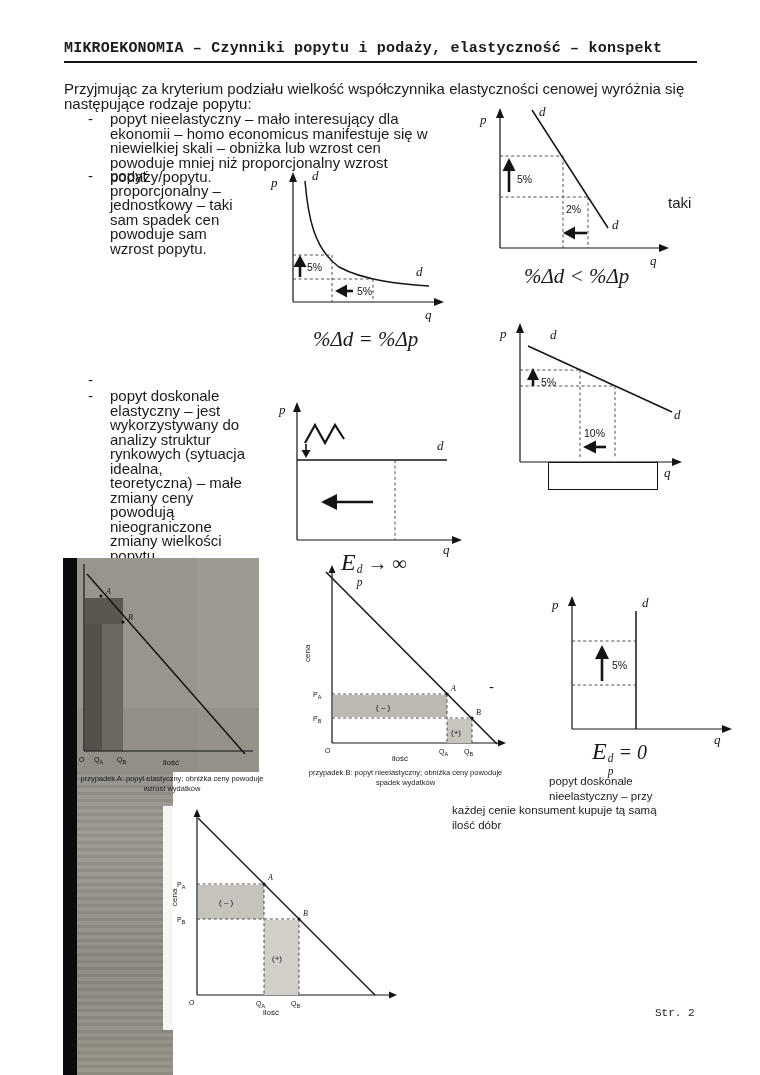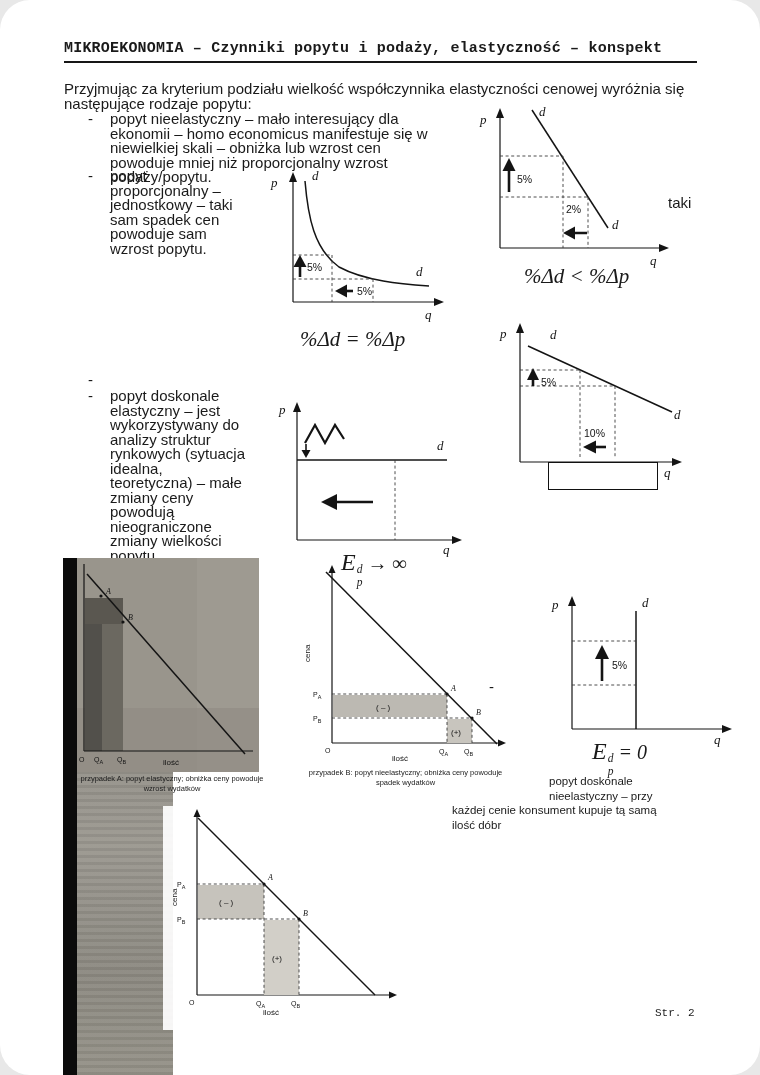--- a/index.html
+++ b/index.html
@@ -1,17 +1,17 @@
 <!DOCTYPE html>
 <html><head>
 <meta charset="utf-8">
 <style>
   html,body{margin:0;padding:0;background:#e8e8e8;}
   .page{position:relative;width:760px;height:1075px;background:#ffffff;overflow:hidden;
-        font-family:"Liberation Sans",sans-serif;color:#1a1a1a;border-radius:30px;}
+        font-family:"Liberation Sans",sans-serif;color:#1a1a1a;}
   .abs{position:absolute;}
   .header-title{font-family:"Liberation Mono","DejaVu Sans Mono",monospace;font-size:15px;
         font-weight:600;letter-spacing:.2px;white-space:nowrap;}
   .rule{background:#161616;height:2px;}
   .body-text{font-size:15px;line-height:14.5px;}
   .bullet{display:flex;}
   .bullet .dash{flex:0 0 22px;}
   .formula{font-family:"Liberation Serif","DejaVu Serif",serif;font-style:italic;
         font-size:21px;white-space:nowrap;}
   .math{font-family:"Liberation Serif","DejaVu Serif",serif;font-style:italic;font-size:20px;white-space:nowrap;}
@@ -118,21 +118,21 @@
       <line class="dsh" x1="79" y1="88" x2="79" y2="135"></line>
       <line class="dsh" x1="120" y1="112" x2="120" y2="135"></line>
     </g>
     <line class="thk" x1="47" y1="110" x2="47" y2="97"></line>
     <polygon class="ah" points="47,88 40.5,100 53.5,100"></polygon>
     <text class="pct" x="54" y="104">5%</text>
     <line class="thk" x1="100" y1="124" x2="90" y2="124"></line>
     <polygon class="ah" points="82,124 94,117.5 94,130.5"></polygon>
     <text class="pct" x="104" y="128">5%</text>
   </svg>
-  <div class="abs formula" style="left:300px;top:327px;">%Δd = %Δp</div>
+  <div class="abs formula" style="left:313px;top:327px;">%Δd = %Δp</div>
 
   <svg class="abs" style="left:275px;top:396px;" width="190" height="160" viewBox="0 0 190 160">
     <polygon class="ah" points="22,6 18,16 26,16"></polygon>
     <line class="ax" x1="22" y1="11" x2="22" y2="144"></line>
     <line class="ax" x1="22" y1="144" x2="179" y2="144"></line>
     <polygon class="ah" points="187,144 177,140 177,148"></polygon>
     <text class="axl" x="4" y="18">p</text>
     <text class="axl" x="168" y="158">q</text>
     <line class="dl" x1="22" y1="64" x2="172" y2="64"></line>
     <text class="axl" x="162" y="54">d</text>

